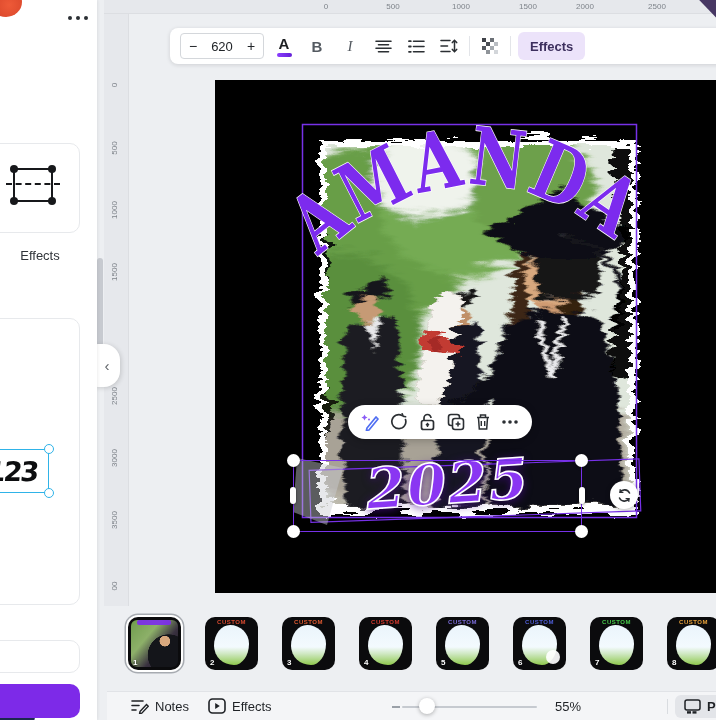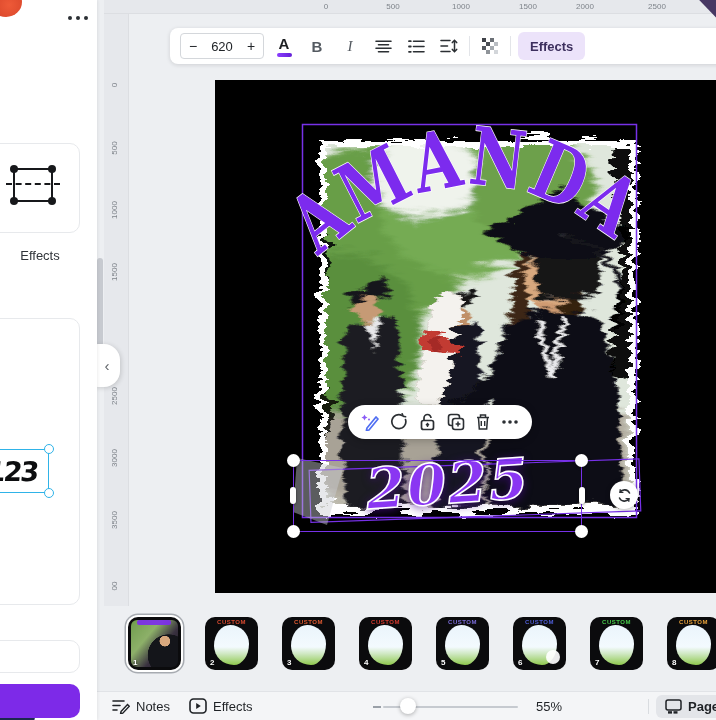--- a/index.html
+++ b/index.html
@@ -81,21 +81,21 @@
       background:
         radial-gradient(circle at 72% 45%, #d8a87e 0 12%, transparent 13%),
         radial-gradient(circle at 80% 75%, #14151a 0 40%, transparent 41%),
         linear-gradient(130deg, #6f9c4d 0%, #8db069 35%, #39313f 62%, #120f18 100%); }
   .thumb .mini-title { position:absolute; top:3px; left:9px; width:34px; height:5px;
       border-radius:2px; background:#7c2bee; opacity:.9; }
   .thumb .dot-loader { position:absolute; right:6px; bottom:6px; width:14px; height:14px;
       border-radius:50%; background:#fff; opacity:.92; }
 
   
-  #bottom-bar { position:absolute; left:88px; right:0; bottom:0; height:29px;
+  #bottom-bar { position:absolute; left:107px; right:0; bottom:0; height:29px;
                 background:#f4f5f7; border-top:1px solid #e1e3e7;
                 display:flex; align-items:center; font-size:13px; color:#1f2226; }
   .bb-group { display:flex; align-items:center; gap:6px; position:absolute; }
   #slider-track { position:absolute; left:295px; top:14px; width:135px; height:2px;
                   background:#c6cad0; border-radius:1px; }
   #slider-track .dash { position:absolute; left:-10px; top:0; width:8px; height:2px; background:#9aa0a8; }
   #slider-thumb { position:absolute; left:312px; top:6px; width:16px; height:16px;
                   border-radius:50%; background:#fff; box-shadow:0 1px 4px rgba(0,0,0,.3); }
   .bb-divider { position:absolute; left:560px; top:7px; width:1px; height:15px; background:#d9dce0; }
   #pages-btn { position:absolute; left:568px; top:3px; height:23px; padding:0 9px;

